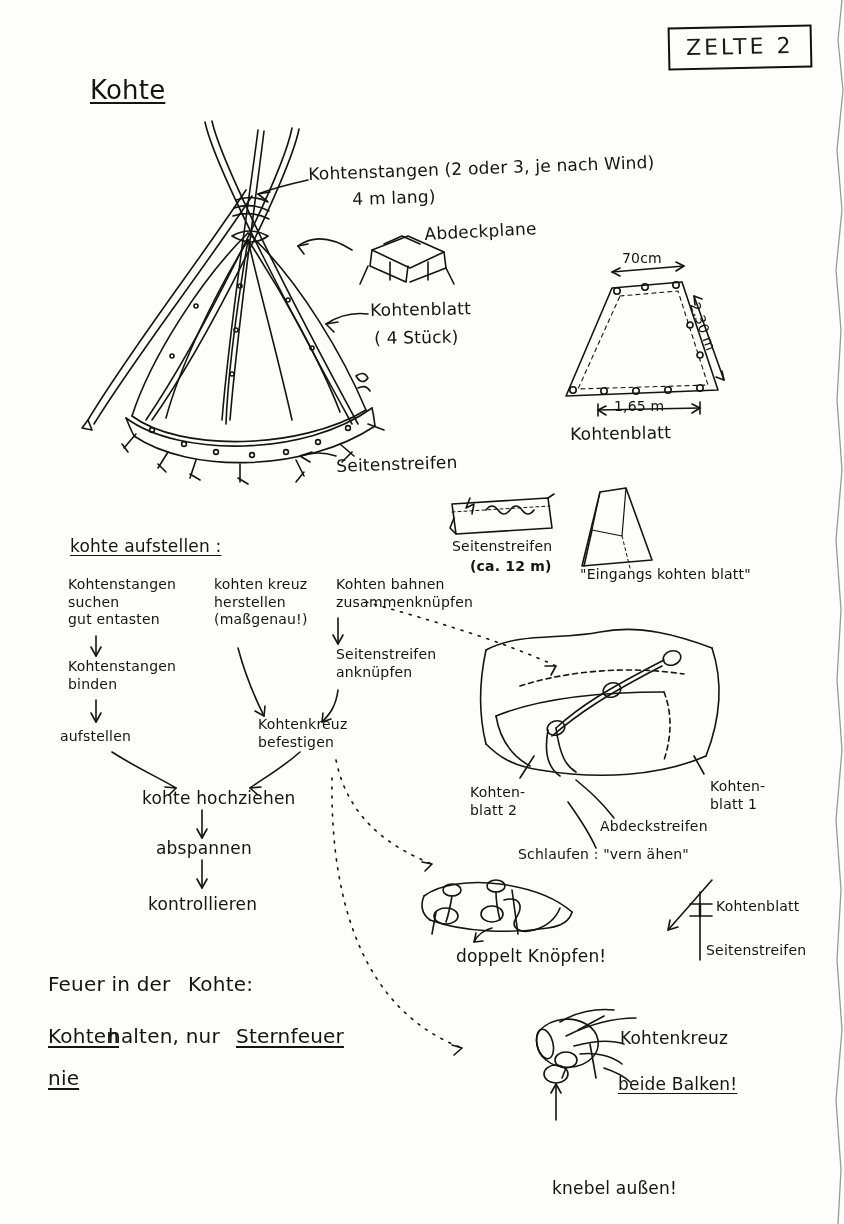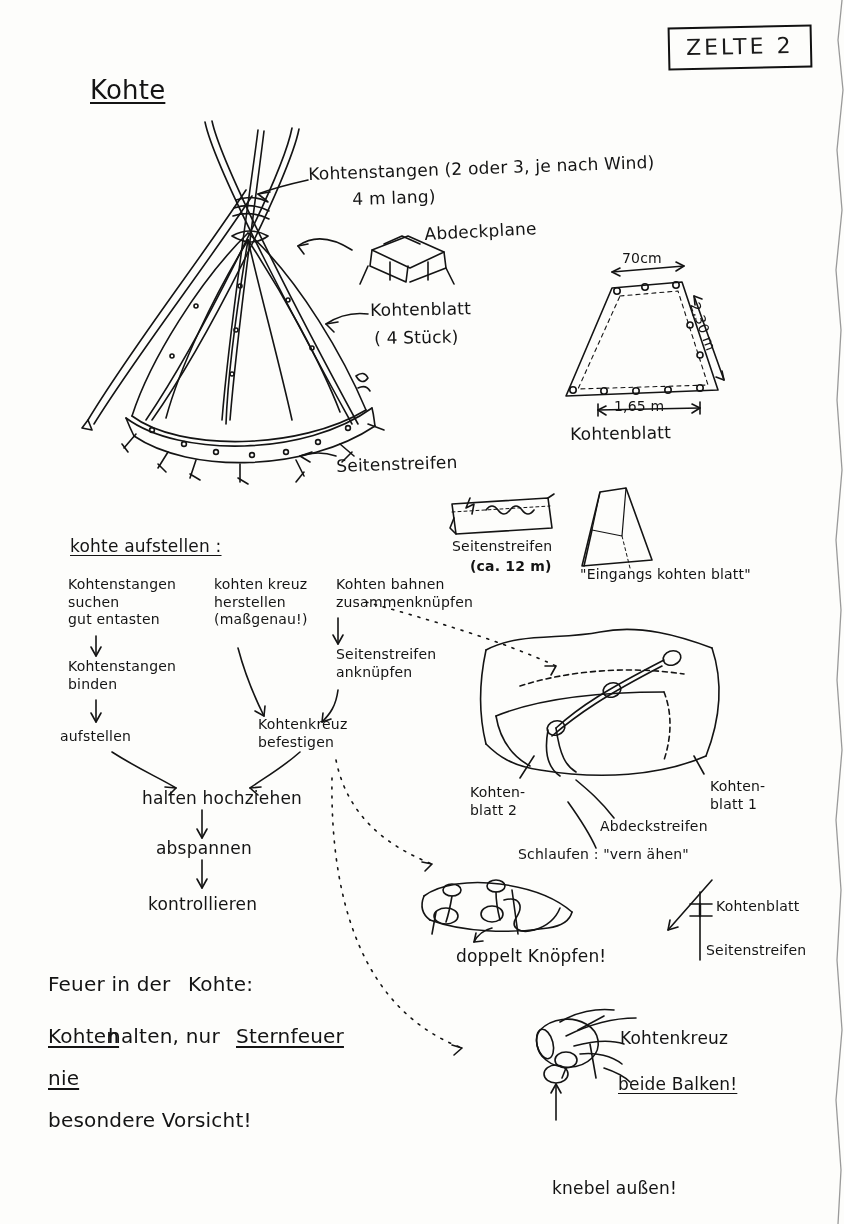--- a/index.html
+++ b/index.html
@@ -314,21 +314,21 @@
   <div class="hw sm" style="left:60px; top:728px;">aufstellen</div>
   <div class="hw sm" style="left:214px; top:576px;">kohten kreuz
 herstellen
 (maßgenau!)</div>
   <div class="hw sm" style="left:336px; top:576px;">Kohten bahnen
 zusammenknüpfen</div>
   <div class="hw sm" style="left:336px; top:646px;">Seitenstreifen
 anknüpfen</div>
   <div class="hw sm" style="left:258px; top:716px;">Kohtenkreuz
 befestigen</div>
-  <div class="hw med" style="left:142px; top:788px;">halten hochziehen</div>
+  <div class="hw med" style="left:142px; top:788px;">kohte hochziehen</div>
   <div class="hw med" style="left:156px; top:838px;">abspannen</div>
   <div class="hw med" style="left:148px; top:894px;text-align:center;">kontrollieren</div>
 
   <div class="hw sm" style="left:470px; top:784px;">Kohten-
 blatt 2</div>
   <div class="hw sm" style="left:710px; top:778px;">Kohten-
 blatt 1</div>
   <div class="hw sm" style="left:600px; top:818px;">Abdeckstreifen</div>
   <div class="hw sm" style="left:518px; top:846px;">Schlaufen : "vern ähen"</div>
   <div class="hw med" style="left:456px; top:946px;">doppelt Knöpfen!</div>
@@ -338,15 +338,14 @@
   <div class="hw med" style="left:620px; top:1028px;">Kohtenkreuz</div>
   <div class="hw med ul" style="left:618px; top:1074px;">beide Balken!</div>
   <div class="hw med" style="left:552px; top:1146px;margin-top:32px;">knebel außen!</div>
 
   <div class="hw" style="left:48px; top:972px; font-size:20px;">Feuer in der</div>
   <div class="hw" style="left:188px; top:972px; font-size:20px;">Kohte:</div>
   <div class="hw ul" style="left:48px; top:1024px; font-size:20px;">Kohten</div>
   <div class="hw" style="left:108px; top:1024px; font-size:20px;">halten, nur</div>
   <div class="hw ul" style="left:236px; top:1024px; font-size:20px;">Sternfeuer</div>
   <div class="hw ul" style="left:48px; top:1066px; font-size:20px;">nie</div>
-  <div class="hw" style="left:48px; top:1108px; font-size:20px;">besondere Vorsicht!</div>
 
 </div>
 
 </body></html>

